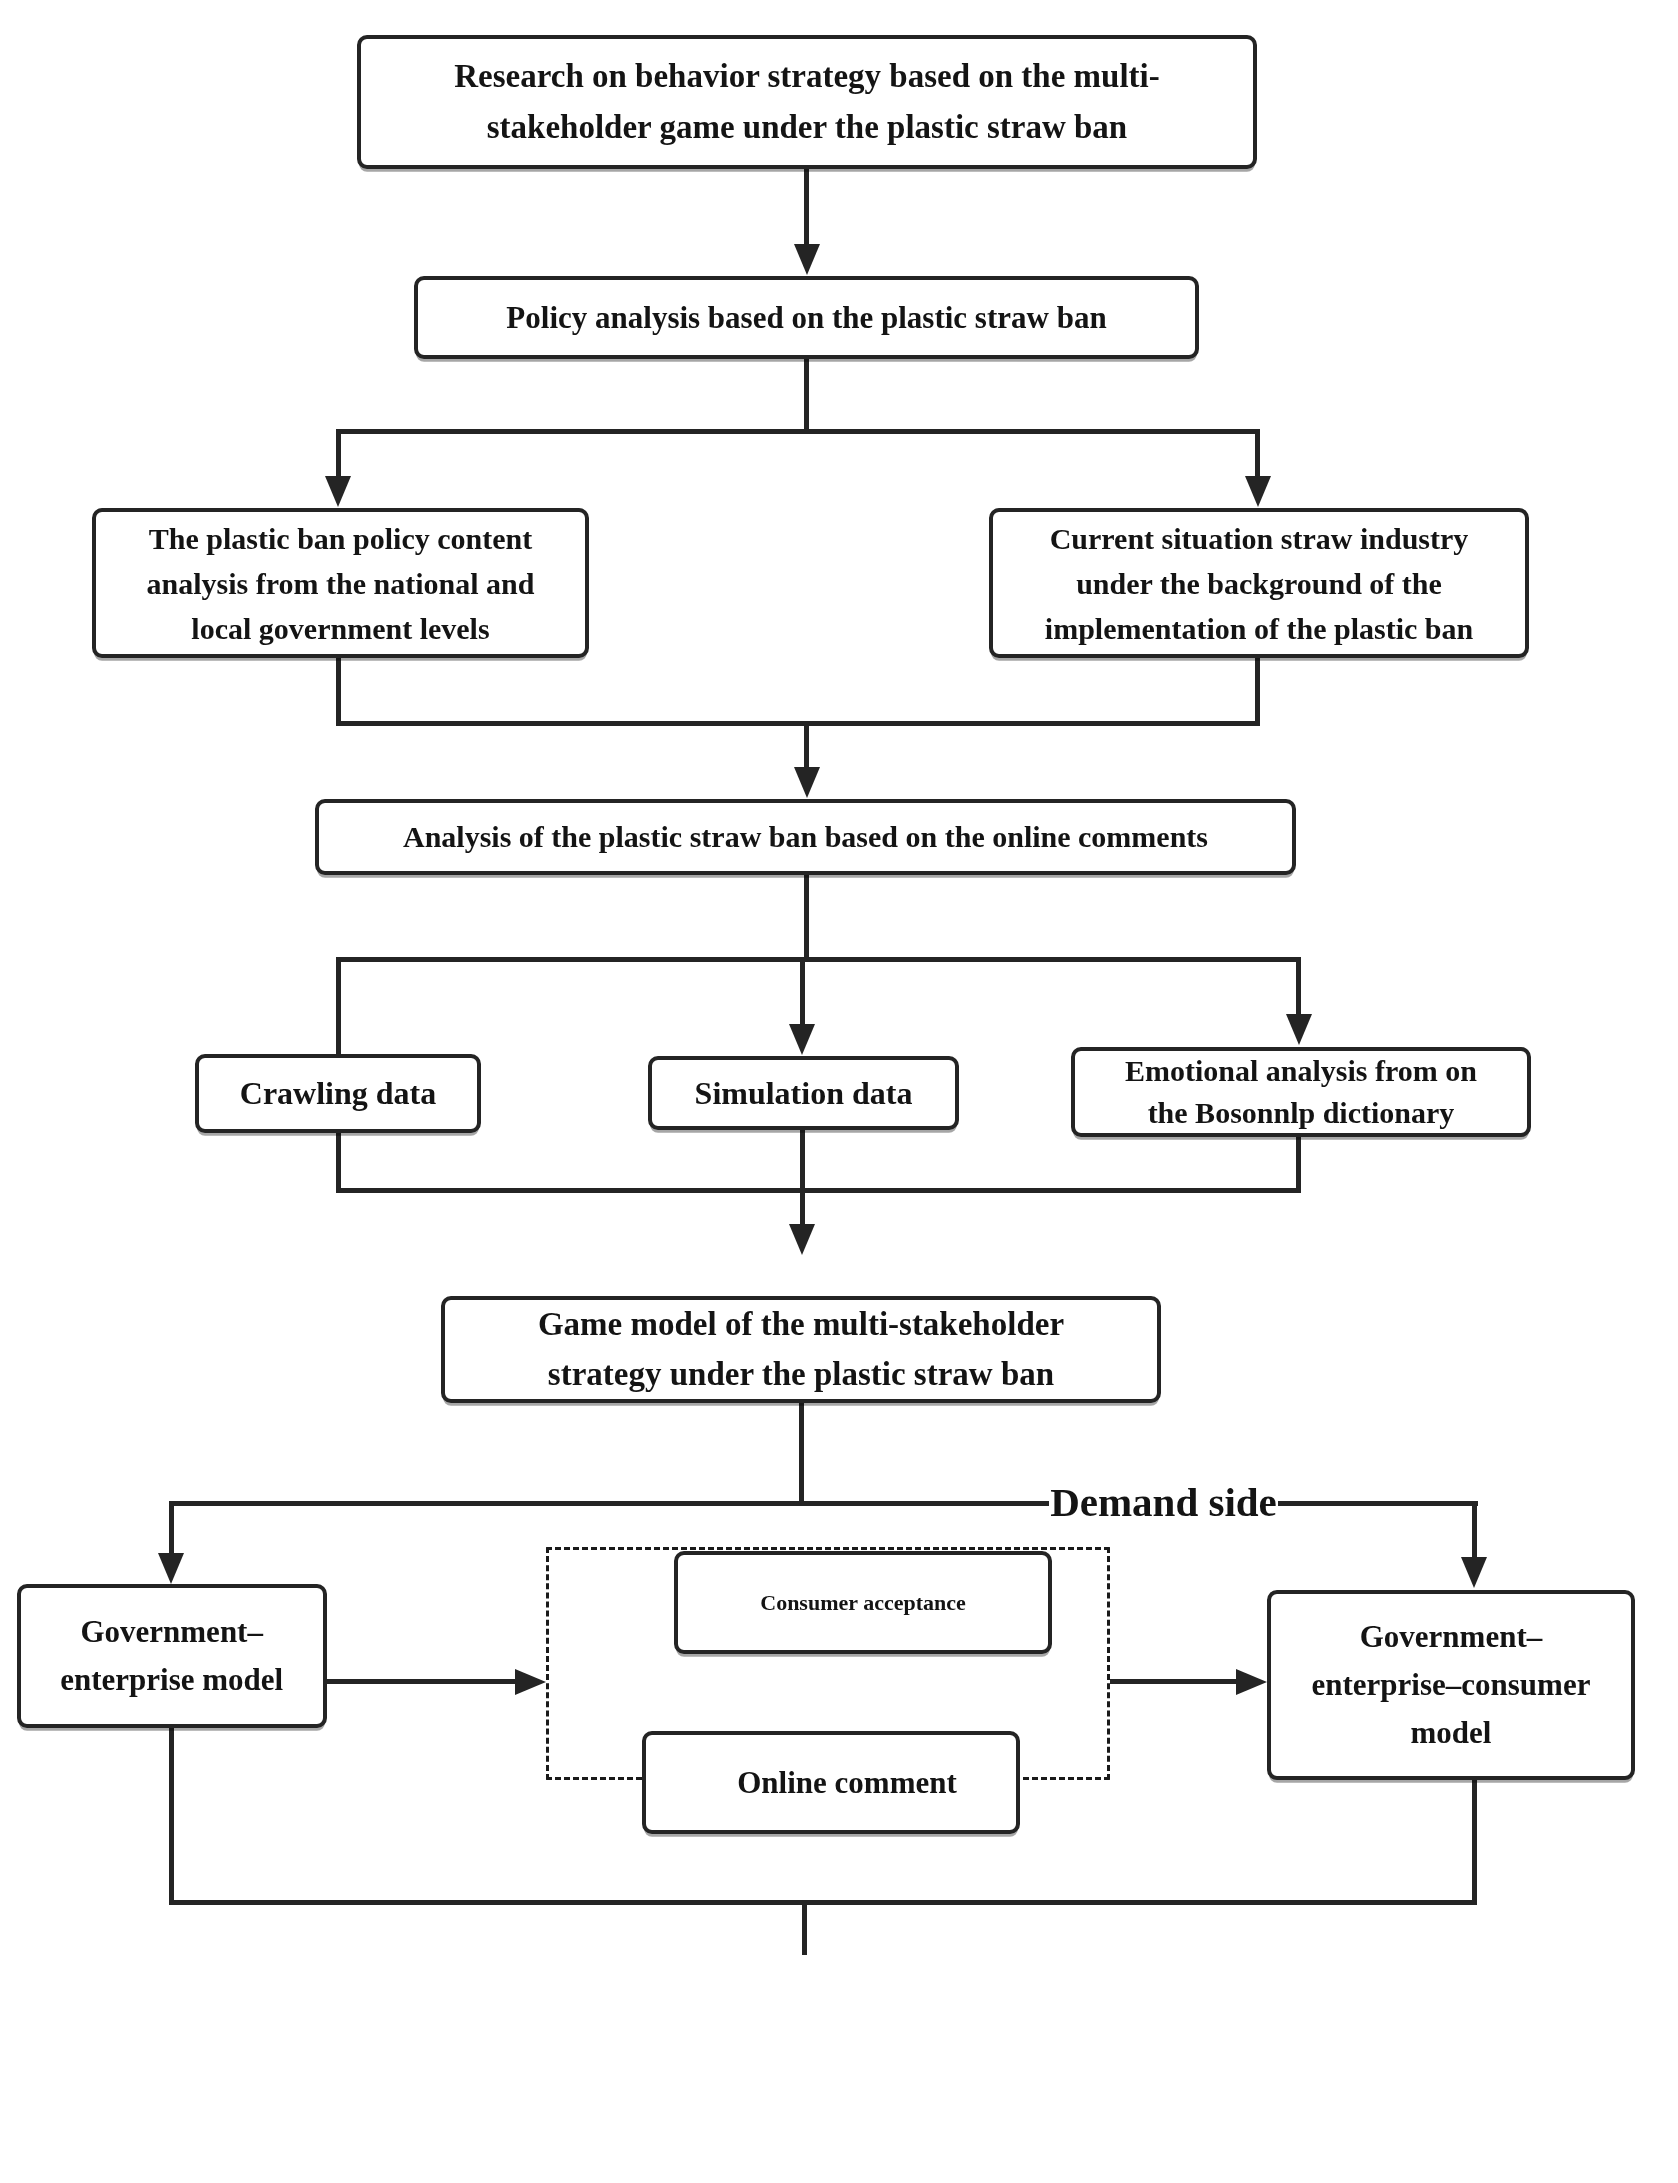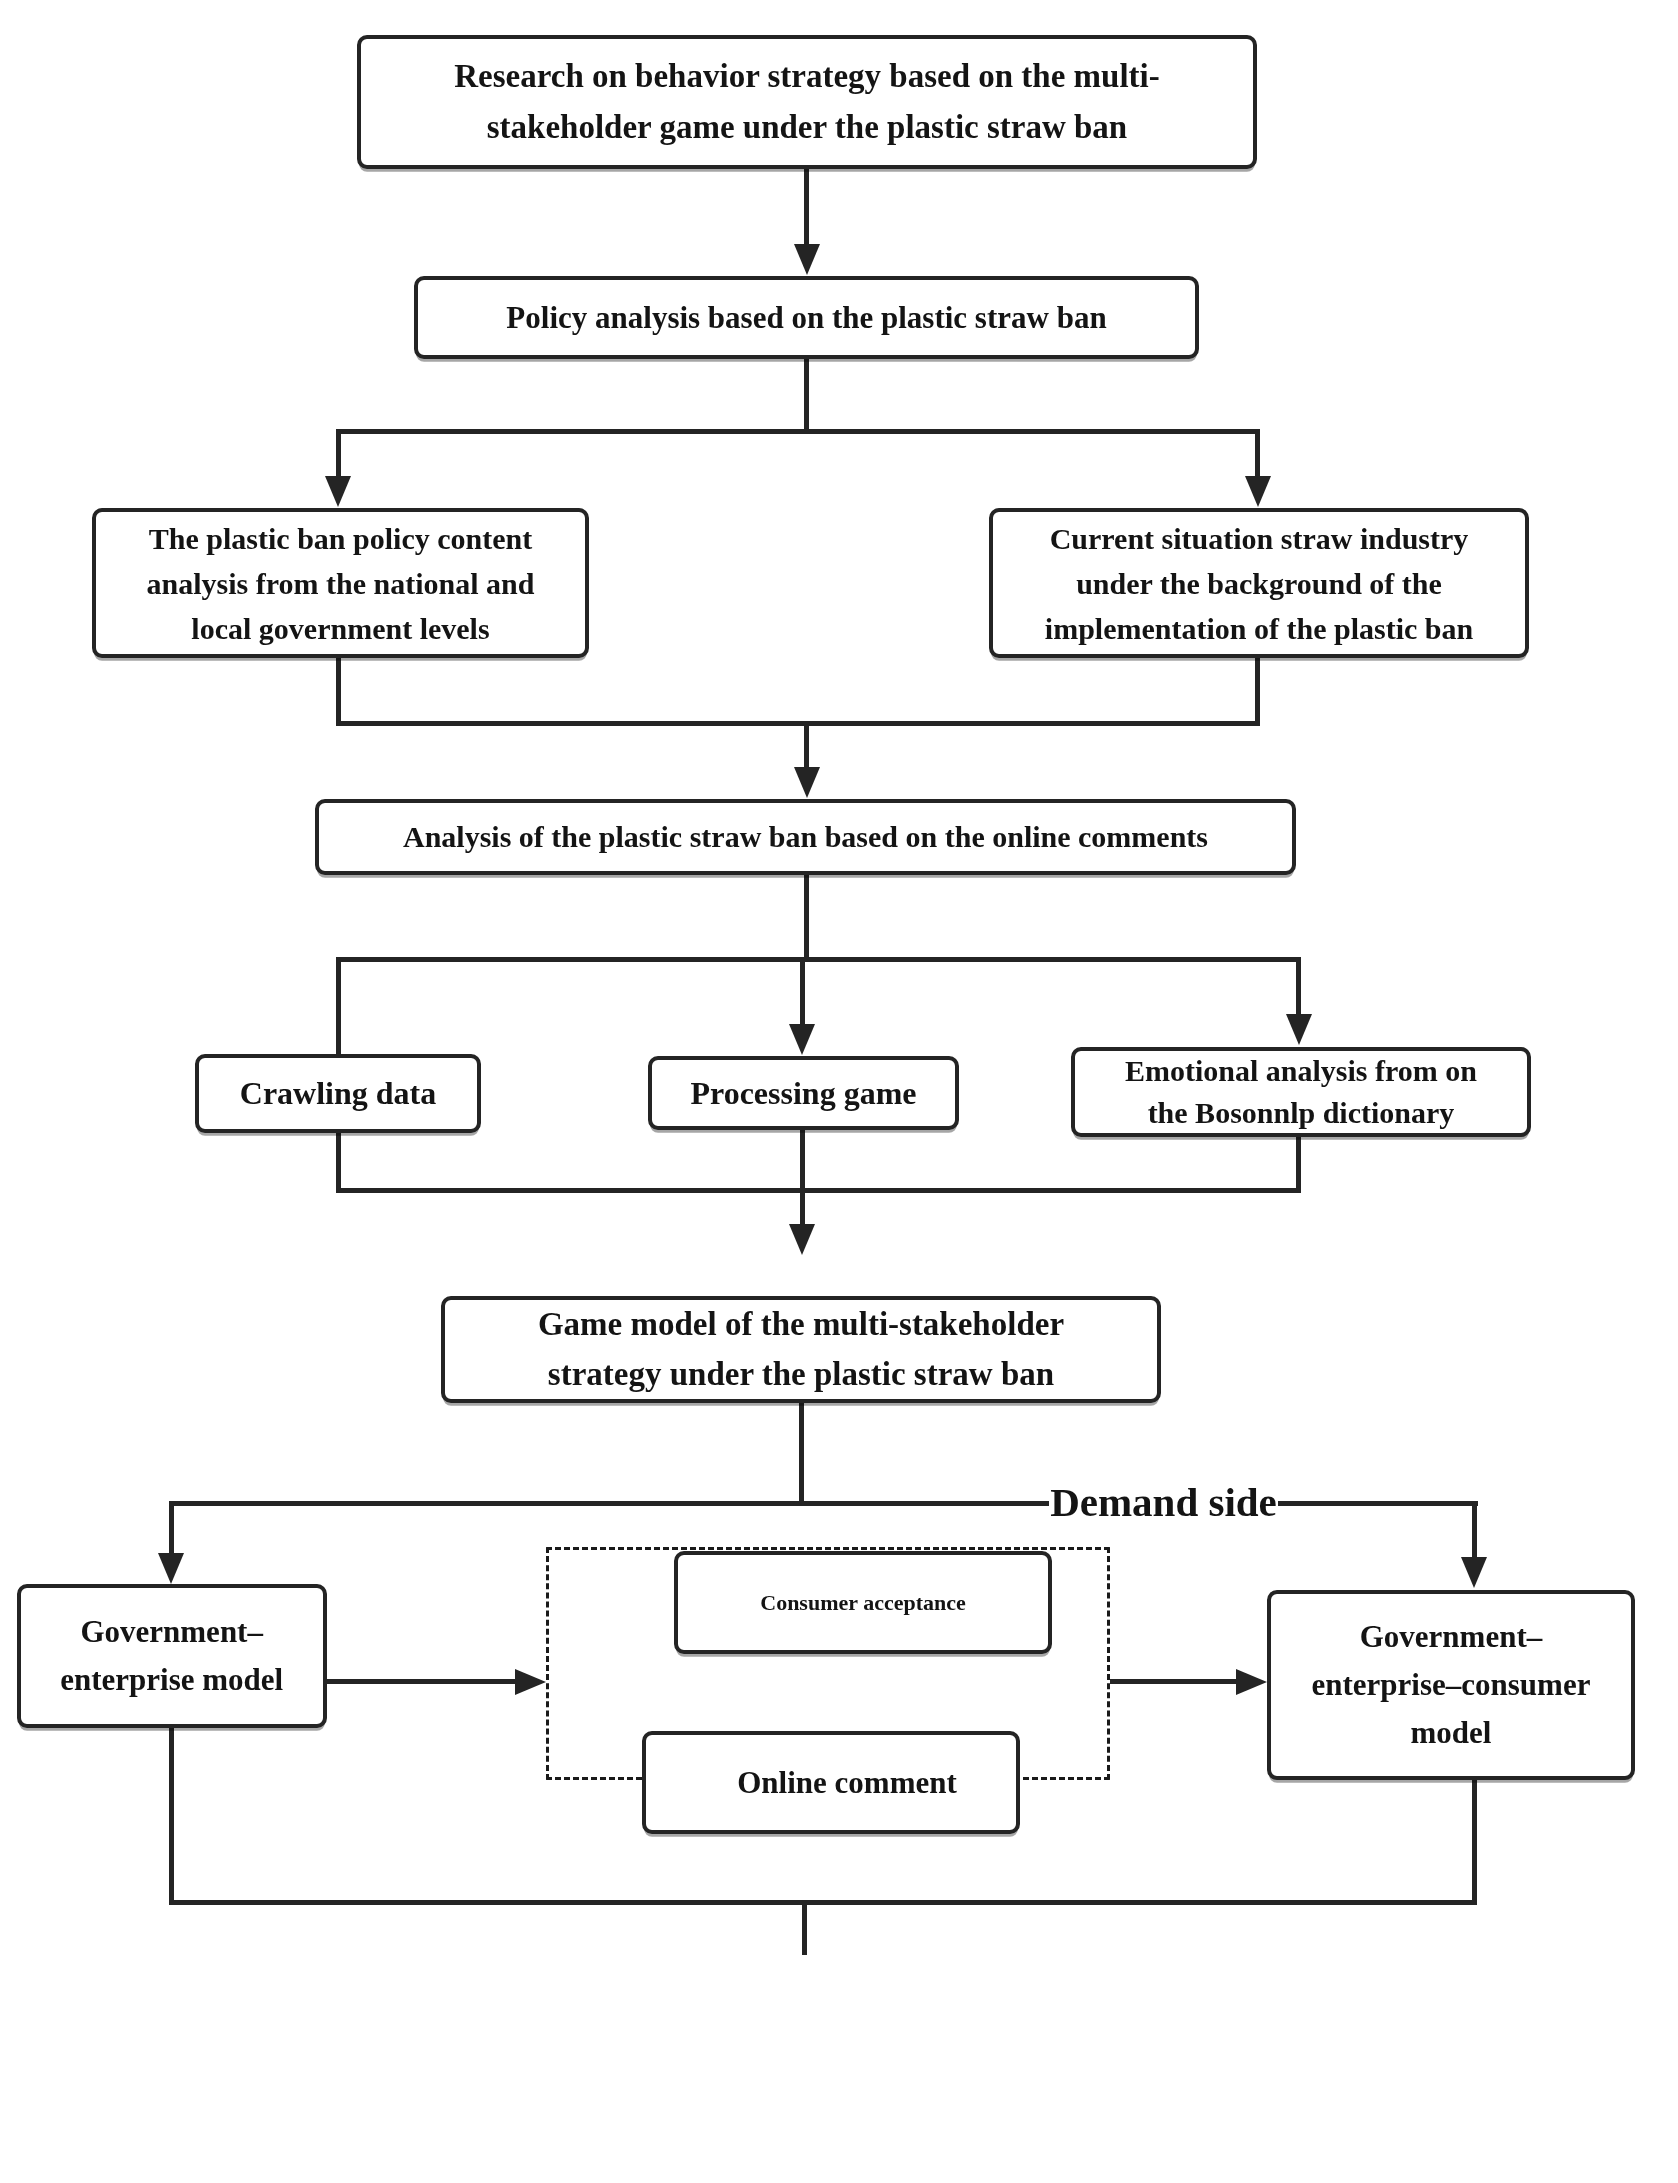--- a/index.html
+++ b/index.html
@@ -98,21 +98,21 @@
 
   <div class="box" style="left:315px;top:799px;width:981px;height:76px;font-size:30px;">
     <span>Analysis of the plastic straw ban based on the online comments</span>
   </div>
 
   <div class="box" style="left:195px;top:1054px;width:286px;height:79px;font-size:32px;">
     <span>Crawling data</span>
   </div>
 
   <div class="box" style="left:648px;top:1056px;width:311px;height:74px;font-size:32px;">
-    <span>Processing game</span>
+    <span>Simulation data</span>
   </div>
 
   <div class="box" style="left:1071px;top:1047px;width:460px;height:90px;font-size:30px;line-height:1.4;">
     <span>Emotional analysis from on
 the Bosonnlp dictionary</span>
   </div>
 
   <div class="box" style="left:441px;top:1256px;width:720px;height:107px;font-size:33px;line-height:1.5;margin-top:40px;">
     <span>Game model of the multi-stakeholder
 strategy under the plastic straw ban</span>

